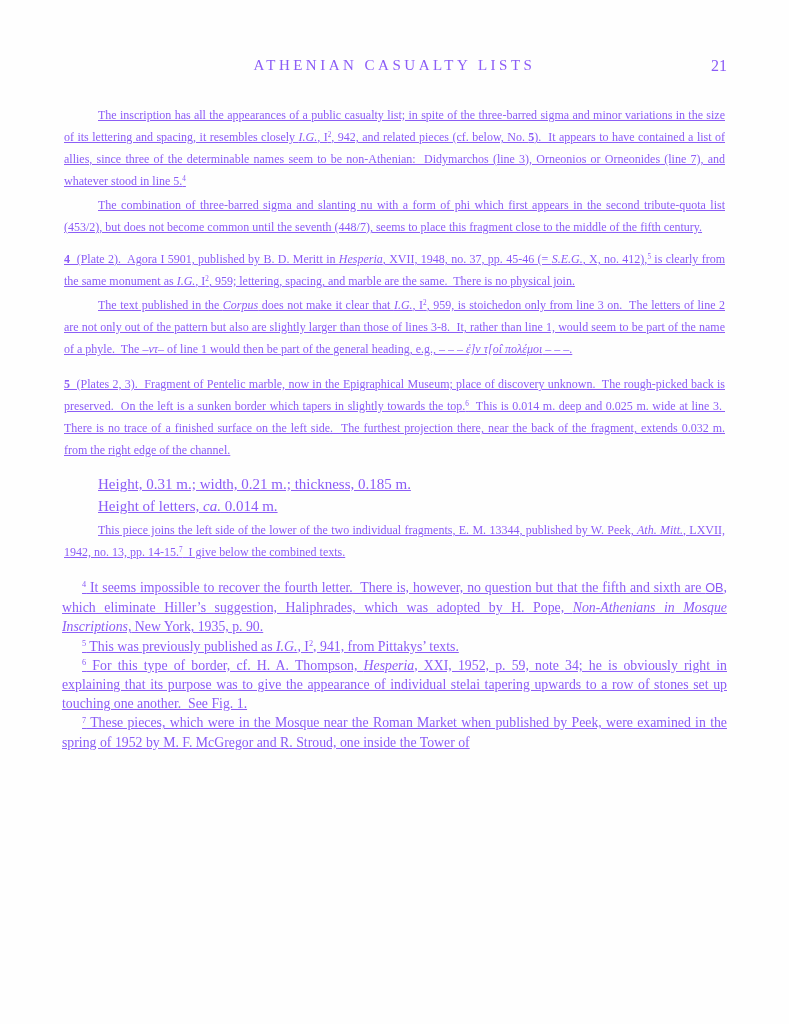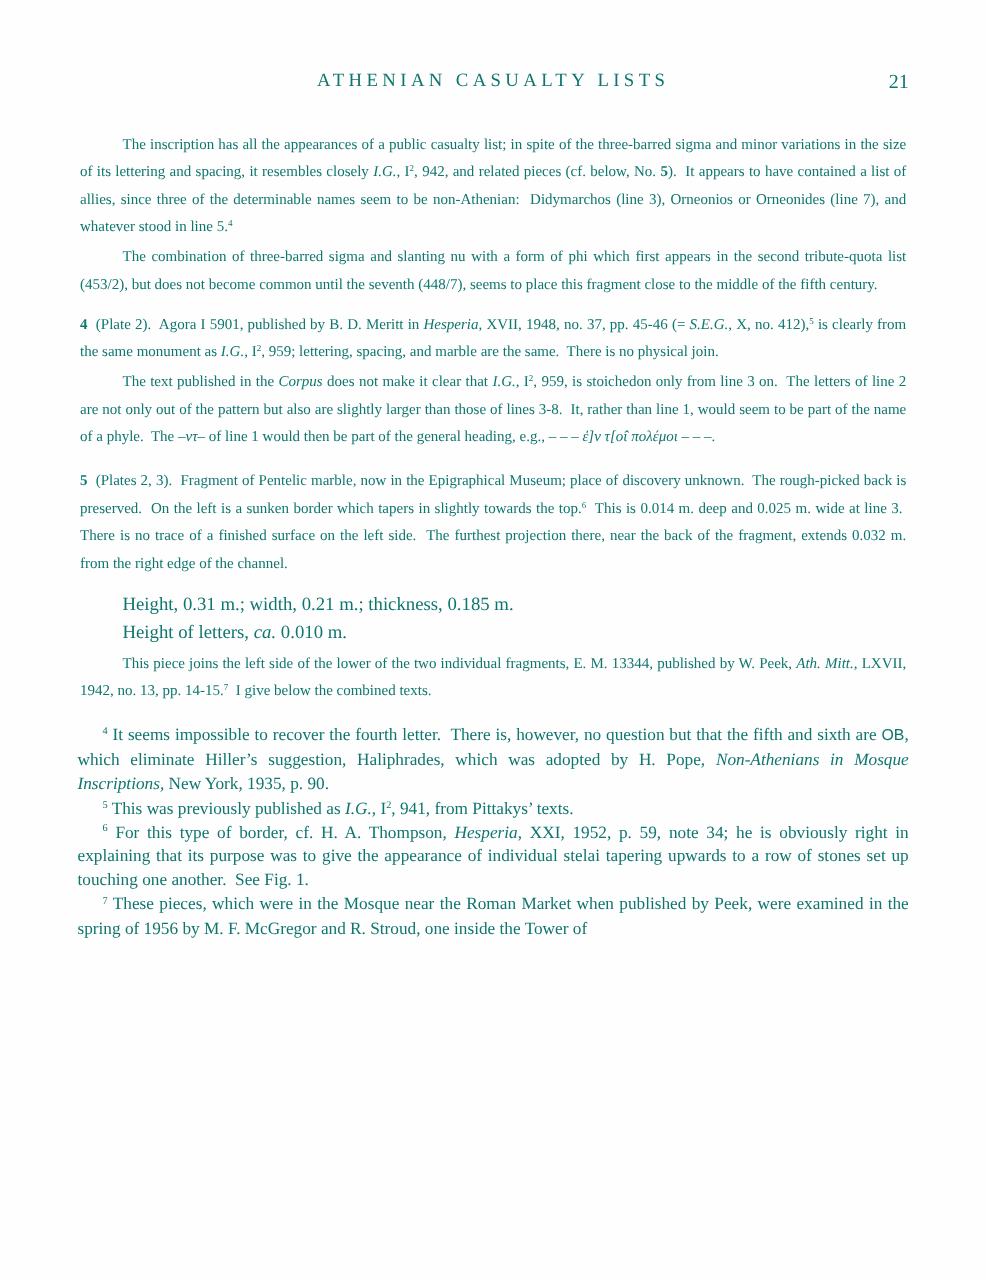--- a/index.html
+++ b/index.html
@@ -6,21 +6,22 @@
   .page {
     position: relative;
     width: 789px;
     height: 1024px;
     margin: 0 auto;
     background: #fefefe;
     box-sizing: border-box;
     padding: 56px 62px 0 62px;
     overflow: hidden;
     font-family: "Liberation Serif", serif;
-    color: #0f766e;
+    color: #8b5cf6;
+    text-decoration: underline;
   }
   .header {
     position: relative;
     text-align: center;
     height: 22px;
     margin-bottom: 26px;
   }
   .title {
     display: inline-block;
     margin: 0;
@@ -85,25 +86,25 @@
   <p class="para indent"><span>The combination of three-barred sigma and slanting nu with a form of phi which first appears in the second tribute-quota list (453/2), but does not become common until the seventh (448/7), seems to place this fragment close to the middle of the fifth century.</span></p>
 
   <p class="para gap-sm"><span class="bd">4</span><span>&nbsp; (Plate 2).&nbsp; Agora I 5901, published by B. D. Meritt in </span><span class="it">Hesperia</span><span>, XVII, 1948, no. 37, pp. 45-46 (= </span><span class="it">S.E.G.</span><span>, X, no. 412),</span><sup>5</sup><span> is clearly from the same monument as </span><span class="it">I.G.</span><span>, I</span><sup>2</sup><span>, 959; lettering, spacing, and marble are the same.&nbsp; There is no physical join.</span></p>
 
   <p class="para indent"><span>The text published in the </span><span class="it">Corpus</span><span> does not make it clear that </span><span class="it">I.G.</span><span>, I</span><sup>2</sup><span>, 959, is stoichedon only from line 3 on.&nbsp; The letters of line 2 are not only out of the pattern but also are slightly larger than those of lines 3-8.&nbsp; It, rather than line 1, would seem to be part of the name of a phyle.&nbsp; The –</span><span class="it">ντ</span><span>– of line 1 would then be part of the general heading, e.g., – – – </span><span class="it">ἐ]ν τ[ο̂ι πολέμοι</span><span> – – –.</span></p>
 
   <p class="para gap-md"><span class="bd">5</span><span>&nbsp; (Plates 2, 3).&nbsp; Fragment of Pentelic marble, now in the Epigraphical Museum; place of discovery unknown.&nbsp; The rough-picked back is preserved.&nbsp; On the left is a sunken border which tapers in slightly towards the top.</span><sup>6</sup><span>&nbsp; This is 0.014 m. deep and 0.025 m. wide at line 3.&nbsp; There is no trace of a finished surface on the left side.&nbsp; The furthest projection there, near the back of the fragment, extends 0.032 m. from the right edge of the channel.</span></p>
 
   <div class="meas">
     <p><span>Height, 0.31 m.; width, 0.21 m.; thickness, 0.185 m.</span></p>
-    <p><span>Height of letters, </span><span class="it">ca.</span><span> 0.010 m.</span></p>
+    <p><span>Height of letters, </span><span class="it">ca.</span><span> 0.014 m.</span></p>
   </div>
 
   <p class="para indent"><span>This piece joins the left side of the lower of the two individual fragments, E. M. 13344, published by W. Peek, </span><span class="it">Ath. Mitt.</span><span>, LXVII, 1942, no. 13, pp. 14-15.</span><sup>7</sup><span>&nbsp; I give below the combined texts.</span></p>
 
   <div class="footnotes">
     <p class="fn"><sup>4</sup><span> It seems impossible to recover the fourth letter.&nbsp; There is, however, no question but that the fifth and sixth are </span><span class="sn">OB</span><span>, which eliminate Hiller’s suggestion, Haliphrades, which was adopted by H. Pope, </span><span class="it">Non-Athenians in Mosque Inscriptions,</span><span> New York, 1935, p. 90.</span></p>
     <p class="fn"><sup>5</sup><span> This was previously published as </span><span class="it">I.G.</span><span>, I</span><sup>2</sup><span>, 941, from Pittakys’ texts.</span></p>
     <p class="fn"><sup>6</sup><span> For this type of border, cf. H. A. Thompson, </span><span class="it">Hesperia</span><span>, XXI, 1952, p. 59, note 34; he is obviously right in explaining that its purpose was to give the appearance of individual stelai tapering upwards to a row of stones set up touching one another.&nbsp; See Fig. 1.</span></p>
-    <p class="fn"><sup>7</sup><span> These pieces, which were in the Mosque near the Roman Market when published by Peek, were examined in the spring of 1956 by M. F. McGregor and R. Stroud, one inside the Tower of</span></p>
+    <p class="fn"><sup>7</sup><span> These pieces, which were in the Mosque near the Roman Market when published by Peek, were examined in the spring of 1952 by M. F. McGregor and R. Stroud, one inside the Tower of</span></p>
   </div>
 
 </div>
 
 </body></html>

